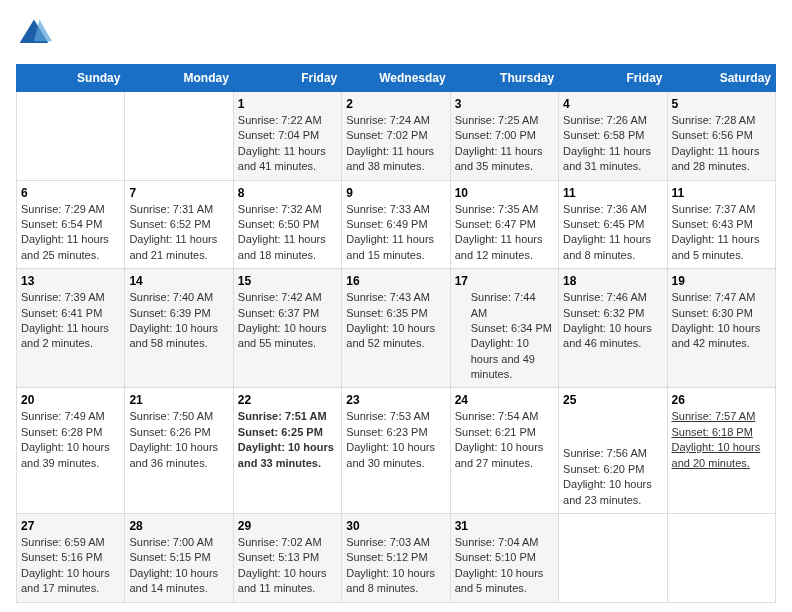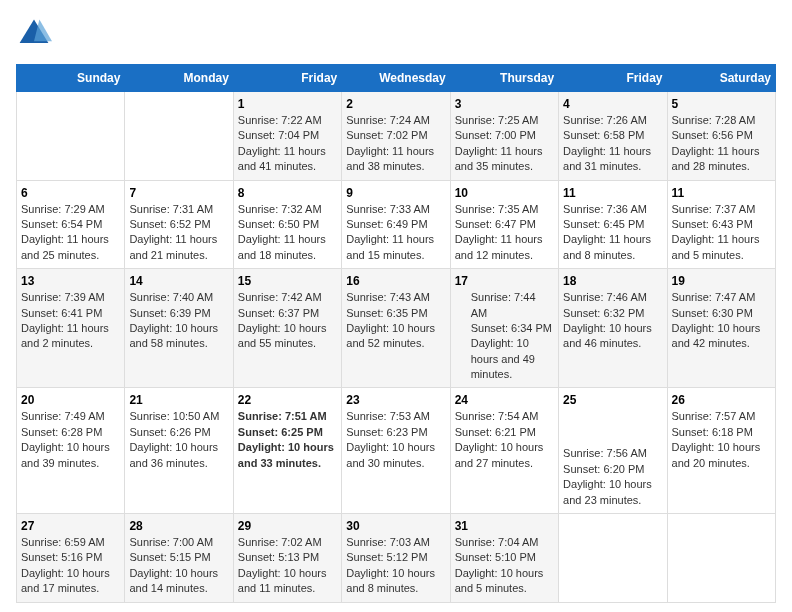--- a/index.html
+++ b/index.html
@@ -245,21 +245,21 @@
       </tr>
       <tr>
         <td>
           <span class="day-num">20</span>
           <div class="day-info" style="white-space: pre-line;">Sunrise: 7:49 AM
 Sunset: 6:28 PM
 Daylight: 10 hours and 39 minutes.</div>
         </td>
         <td>
           <span class="day-num">21</span>
-          <div class="day-info" style="white-space: pre-line;">Sunrise: 10:50 AM
+          <div class="day-info" style="white-space: pre-line;">Sunrise: 7:50 AM
 Sunset: 6:26 PM
 Daylight: 10 hours and 36 minutes.</div>
         </td>
         <td>
           <span class="day-num">22</span>
           <div class="day-info" style="white-space: pre-line; font-weight: bold;">Sunrise: 7:51 AM
 Sunset: 6:25 PM
 Daylight: 10 hours and 33 minutes.</div>
         </td>
         <td>
@@ -275,21 +275,21 @@
 Daylight: 10 hours and 27 minutes.</div>
         </td>
         <td>
           <span class="day-num">25</span>
           <div class="day-info" style="white-space: pre-line; margin-top: 39px;">Sunrise: 7:56 AM
 Sunset: 6:20 PM
 Daylight: 10 hours and 23 minutes.</div>
         </td>
         <td>
           <span class="day-num">26</span>
-          <div class="day-info" style="white-space: pre-line;">Sunrise: 7:57 AM
+          <div class="day-info" style="white-space: pre-line; text-decoration: underline;">Sunrise: 7:57 AM
 Sunset: 6:18 PM
 Daylight: 10 hours and 20 minutes.</div>
         </td>
       </tr>
       <tr>
         <td>
           <span class="day-num">27</span>
           <div class="day-info" style="white-space: pre-line;">Sunrise: 6:59 AM
 Sunset: 5:16 PM
 Daylight: 10 hours and 17 minutes.</div>

